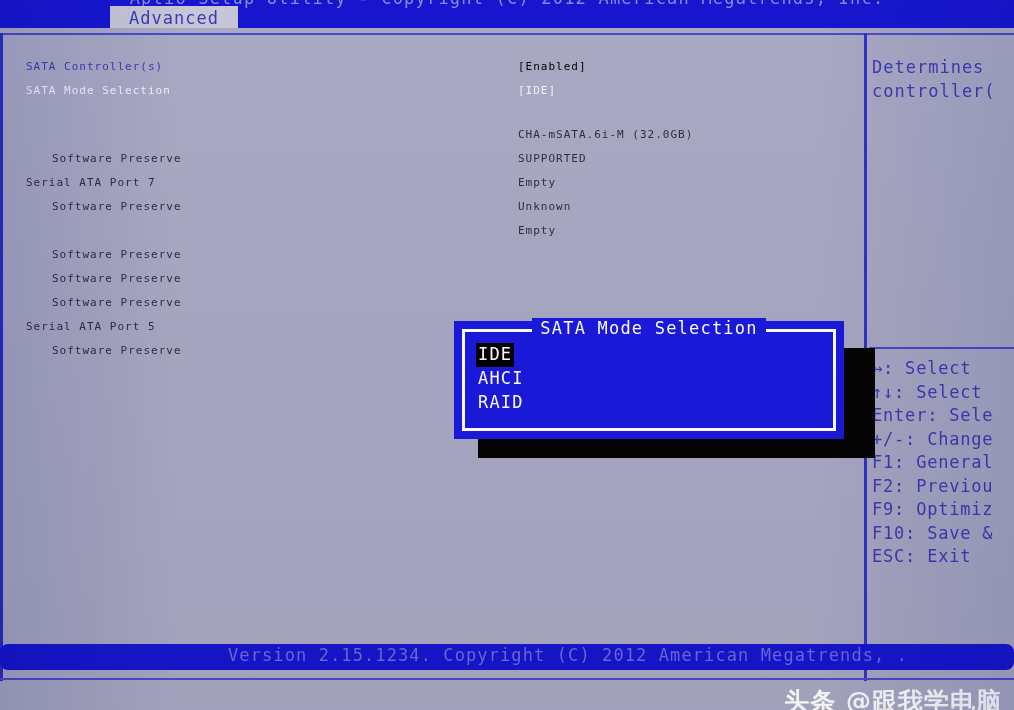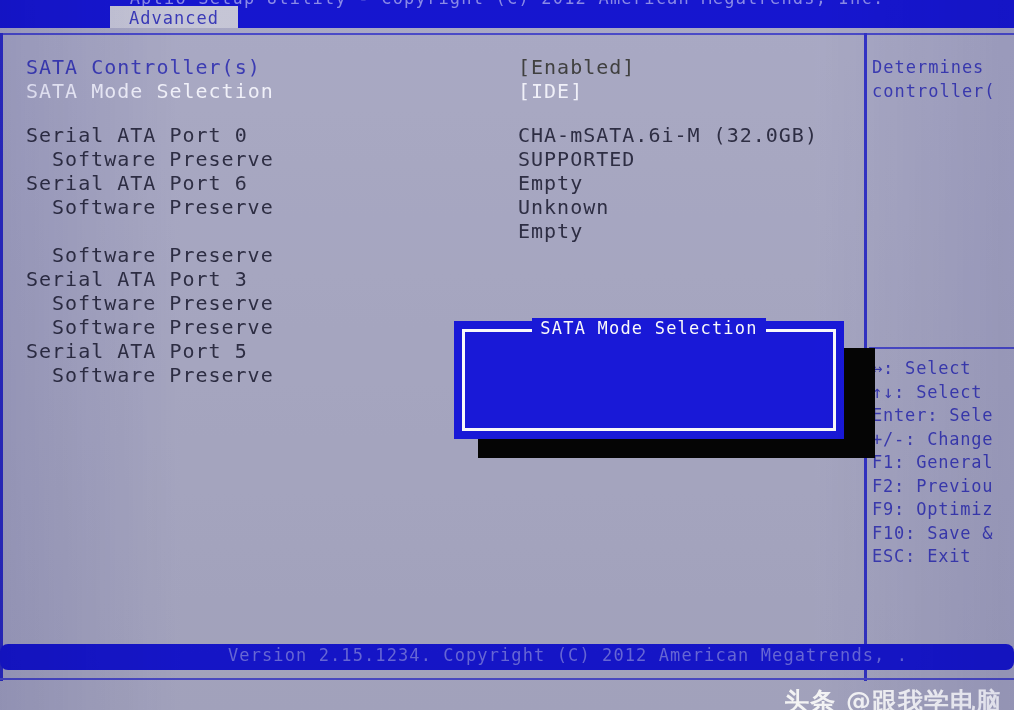--- a/index.html
+++ b/index.html
@@ -50,24 +50,24 @@
   #vline-mid{
     position:absolute;left:864px;top:0px;width:3px;height:648px;background:#3333c6;
   }
 
   
   #settings{
     position:absolute;left:26px;top:22px;width:820px;
   }
   .row{
     position:relative;height:24px;line-height:24px;
-    font-size:20px;letter-spacing:1.0px;white-space:nowrap;
+    font-size:11px;letter-spacing:1.0px;white-space:nowrap;
   }
   .row .lbl{position:absolute;left:0;top:0;color:#3c3cb4;}
-  .row .val{position:absolute;left:492px;top:0;color:#404040;}
+  .row .val{position:absolute;left:492px;top:0;color:#000000;}
   .row.sel .lbl,.row.sel .val{color:#f2f2fa;}
   .row.info .lbl{color:#2e2e44;}
   .row.info .val{color:#2e2e44;text-align:right;}
   .row.indent .lbl{padding-left:26px;}
   .spacer{height:20px;}
 
   
   #helppane{
     position:absolute;left:872px;top:22px;width:150px;overflow:hidden;
   }
@@ -165,44 +165,39 @@
         <span class="val">[Enabled]</span>
       </div>
       <div class="row sel">
         <span class="lbl">SATA Mode Selection</span>
         <span class="val">[IDE]</span>
       </div>
 
       <div class="spacer"></div>
 
       <div class="row info">
-        <span class="lbl">Serial ATA Port 0</span>
         <span class="val">CHA-mSATA.6i-M (32.0GB)</span>
       </div>
       <div class="row info indent">
         <span class="lbl">Software Preserve</span>
         <span class="val">SUPPORTED</span>
       </div>
       <div class="row info">
-        <span class="lbl">Serial ATA Port 6</span>
+        <span class="lbl">Serial ATA Port 7</span>
         <span class="val">Empty</span>
       </div>
       <div class="row info indent">
         <span class="lbl">Software Preserve</span>
         <span class="val">Unknown</span>
       </div>
       <div class="row info">
         <span class="val">Empty</span>
       </div>
       <div class="row info indent">
         <span class="lbl">Software Preserve</span>
-        <span class="val"></span>
-      </div>
-      <div class="row info">
-        <span class="lbl">Serial ATA Port 3</span>
         <span class="val"></span>
       </div>
       <div class="row info indent">
         <span class="lbl">Software Preserve</span>
         <span class="val"></span>
       </div>
       <div class="row info indent">
         <span class="lbl">Software Preserve</span>
         <span class="val"></span>
       </div>
@@ -230,20 +225,25 @@
       <div class="key-line">F2: Previou</div>
       <div class="key-line">F9: Optimiz</div>
       <div class="key-line">F10: Save &amp;</div>
       <div class="key-line">ESC: Exit</div>
     </div>
 
     <div id="popup-shadow"></div>
     <div id="popup">
       <div id="popup-frame"></div>
       <div id="popup-title"><span>SATA Mode Selection</span></div>
+      <div id="popup-list">
+        <div class="opt-wrap"><span class="opt active">IDE</span></div>
+        <div class="opt-wrap"><span class="opt">AHCI</span></div>
+        <div class="opt-wrap"><span class="opt">RAID</span></div>
+      </div>
     </div>
 
     <div id="watermark">头条 @跟我学电脑</div>
   </div>
 
   <div id="verbar">
     <div id="verbar-text">Version 2.15.1234. Copyright (C) 2012 American Megatrends, .</div>
   </div>
 
   <div id="overlay"></div>

